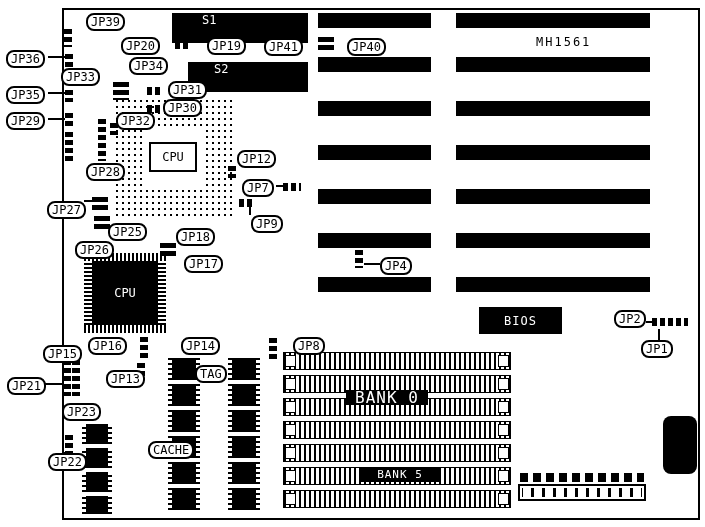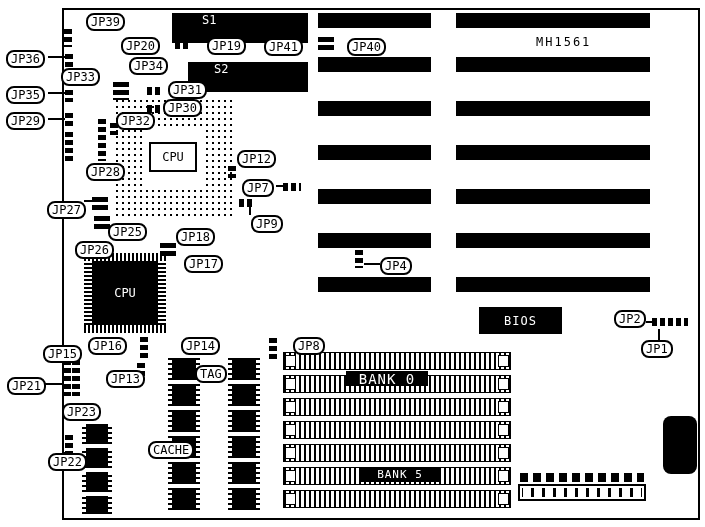--- a/index.html
+++ b/index.html
@@ -107,21 +107,21 @@
       <span class="clip r"></span>
     </div>
   <div class="simm" style="top:467px">
       <span class="clip l"></span>
       <span class="clip r"></span>
     </div>
   <div class="simm" style="top:490px">
       <span class="clip l"></span>
       <span class="clip r"></span>
     </div>
-  <div class="bbox" style="left:346px;top:371px;width:82px;height:15px;font-size:14px">BANK 0</div>
+  <div class="bbox" style="left:346px;top:390px;width:82px;height:15px;font-size:16px">BANK 0</div>
   <div class="bbox" style="left:359px;top:467px;width:82px;height:15px;font-size:11px">BANK 5</div>
 
   <div class="dip" style="left:82px;top:424px;width:30px;height:20px"></div>
   <div class="dip" style="left:82px;top:448px;width:30px;height:20px"></div>
   <div class="dip" style="left:82px;top:472px;width:30px;height:20px"></div>
   <div class="dip" style="left:82px;top:496px;width:30px;height:18px"></div>
   <div class="dip" style="left:168px;top:358px;width:32px;height:22px"></div>
   <div class="dip" style="left:168px;top:384px;width:32px;height:22px"></div>
   <div class="dip" style="left:168px;top:410px;width:32px;height:22px"></div>
   <div class="dip" style="left:168px;top:436px;width:32px;height:22px"></div>

